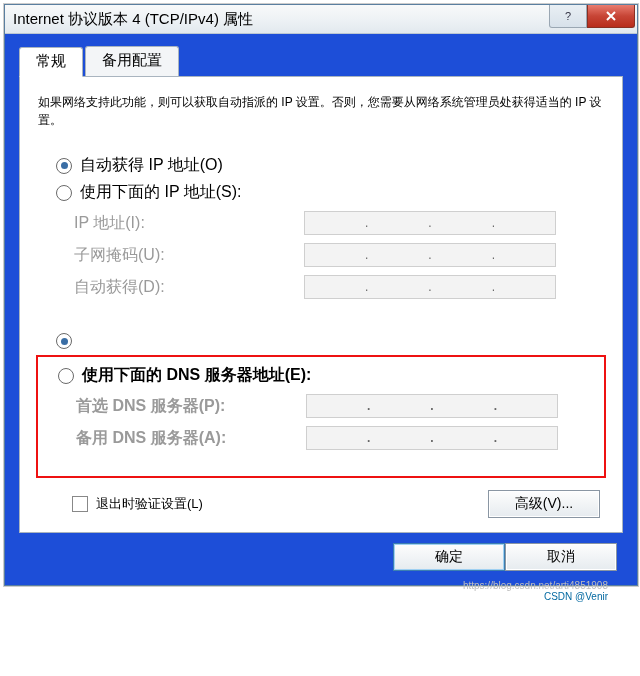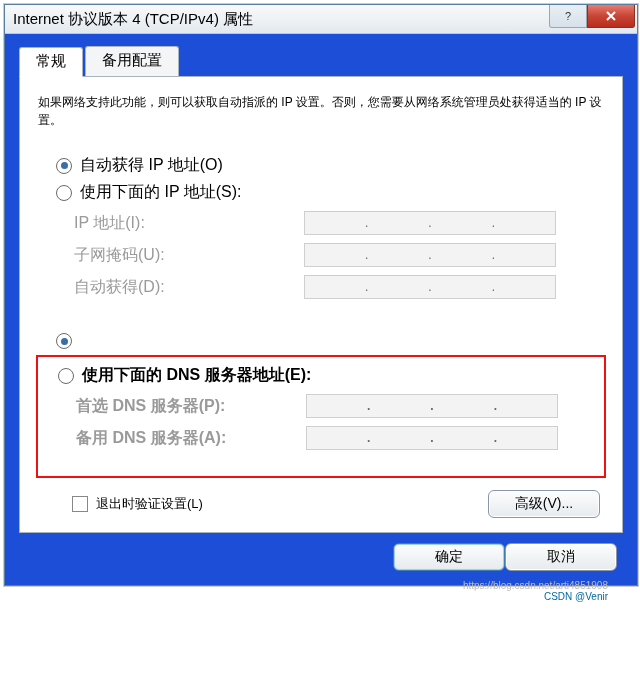--- a/index.html
+++ b/index.html
@@ -146,21 +146,21 @@
     margin:12px 0 0 34px;
   }
   .checkbox{
     width:14px;height:14px;border:1px solid #888;background:#fff;margin-right:8px;
   }
   .adv-btn-wrap{margin-left:auto;margin-right:4px;}
   .btn{
     min-width:82px;
     height:26px;
     border:1px solid #8a96a3;
-    border-radius:6px;
+    border-radius:0;
     background:linear-gradient(to bottom,#fdfdfd,#e6ebef);
     font-size:14px;
     padding:0 14px;
     display:inline-flex;align-items:center;justify-content:center;
     box-shadow: inset 0 0 0 1px #fff;
   }
   .dlg-buttons{
     display:flex;
     justify-content:flex-end;
     padding:10px 6px 4px 0;

